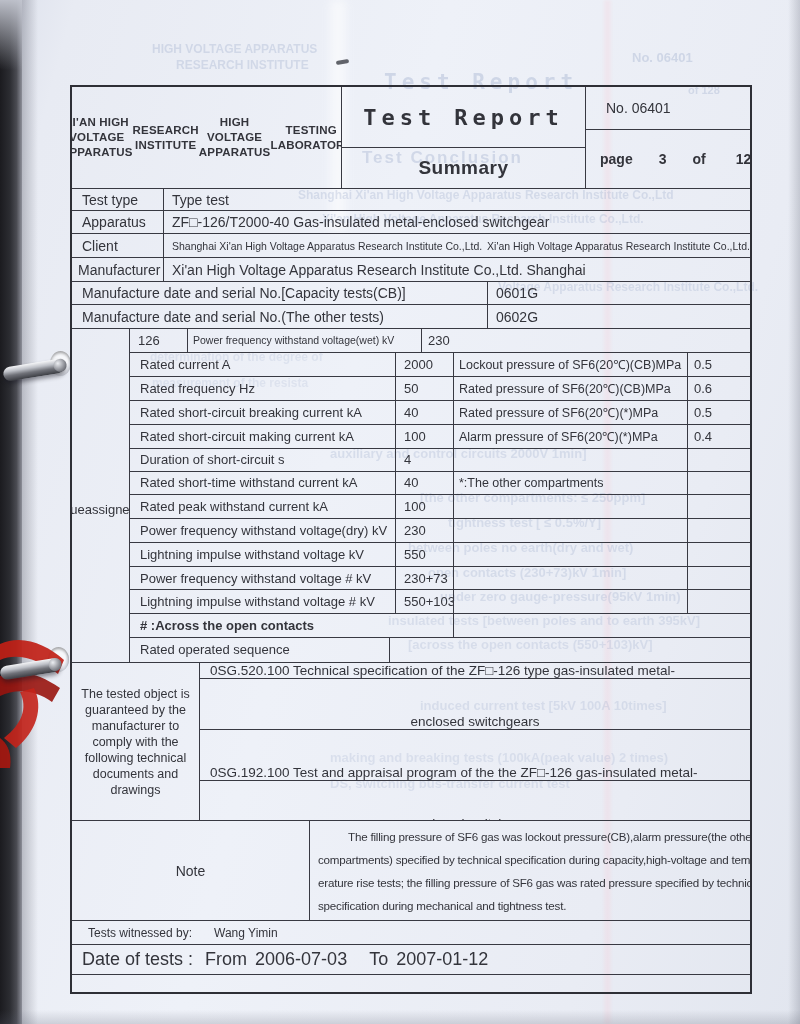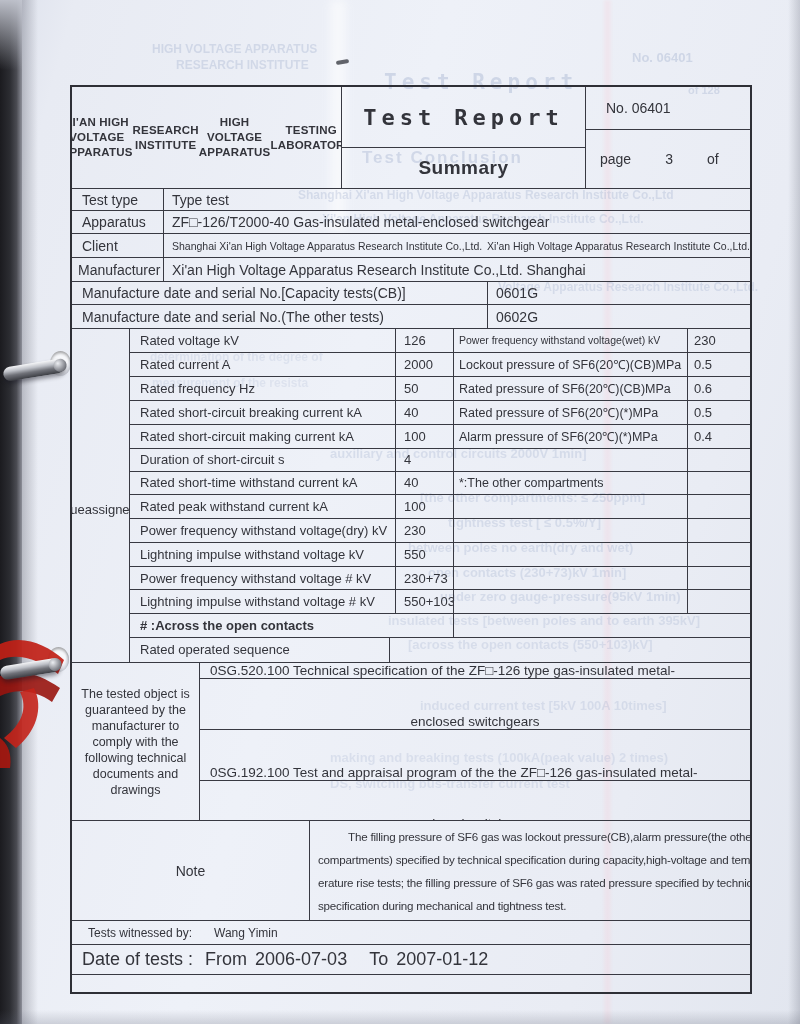--- a/index.html
+++ b/index.html
@@ -53,21 +53,21 @@
   .hdr{height:102px;}
   .hdr-left{width:270px;flex-direction:row;justify-content:center;text-align:center;}
   .inst-line{font-size:11.5px;font-weight:600;line-height:15px;letter-spacing:.2px;}
   .hdr-center{width:244px;flex-direction:column;align-items:stretch;padding:0;}
   .hdr-c-top{height:61px;border-bottom:1.6px solid #383942;display:flex;align-items:center;justify-content:center;}
   .hdr-c-bot{flex:1;display:flex;align-items:center;justify-content:center;}
   .title{font-family:"DejaVu Sans Mono",monospace;font-size:22px;font-weight:700;letter-spacing:5px;}
   .subtitle{font-size:19px;font-weight:700;letter-spacing:.5px;}
   .hdr-right{flex-direction:column;align-items:stretch;}
   .hdr-r-top{height:43px;border-bottom:1.6px solid #383942;display:flex;align-items:center;padding-left:20px;font-size:14px;}
-  .hdr-r-bot{flex:1;display:flex;align-items:center;padding-left:14px;font-size:14px;gap:12px;}
+  .hdr-r-bot{flex:1;display:flex;align-items:center;padding-left:14px;font-size:14px;gap:4px;font-weight:bold;}
   .hdr-r-bot span{margin-right:0;}
   
   .row22{height:22px;} .row23{height:23px;} .row24{height:24px;}
   .lab{padding-left:10px;font-size:14px;}
   .val{padding-left:8px;font-size:14px;}
   .i-lab{width:92px;}
   .client-val{font-size:10.5px;}
   .client-val .gap{display:inline-block;width:28px;}
   .m-lab{width:416px;}
   
@@ -213,21 +213,20 @@
         <div class="g-word">Rated</div>
         <div class="g-word">value</div>
         <div class="g-word">assigned</div>
         <div class="g-word">by</div>
         <div class="g-word">the</div>
         <div class="g-word">client</div>
       </div>
       <div class="c last r-rows" style="align-items:stretch;flex-direction:column;display:flex;padding:0;">
 
         <div class="rr">
-          <div class="rc rc-param txt">Rated voltage kV</div>
           <div class="rc rc-val txt">126</div>
           <div class="rc rc-d2 small txt">Power frequency withstand voltage(wet) kV</div>
           <div class="rc rc-v2 txt">230</div>
         </div>
         <div class="rr">
           <div class="rc rc-param txt">Rated current A</div>
           <div class="rc rc-val txt">2000</div>
           <div class="rc rc-d2 txt">Lockout pressure of SF6(20℃)(CB)MPa</div>
           <div class="rc rc-v2 txt">0.5</div>
         </div>

